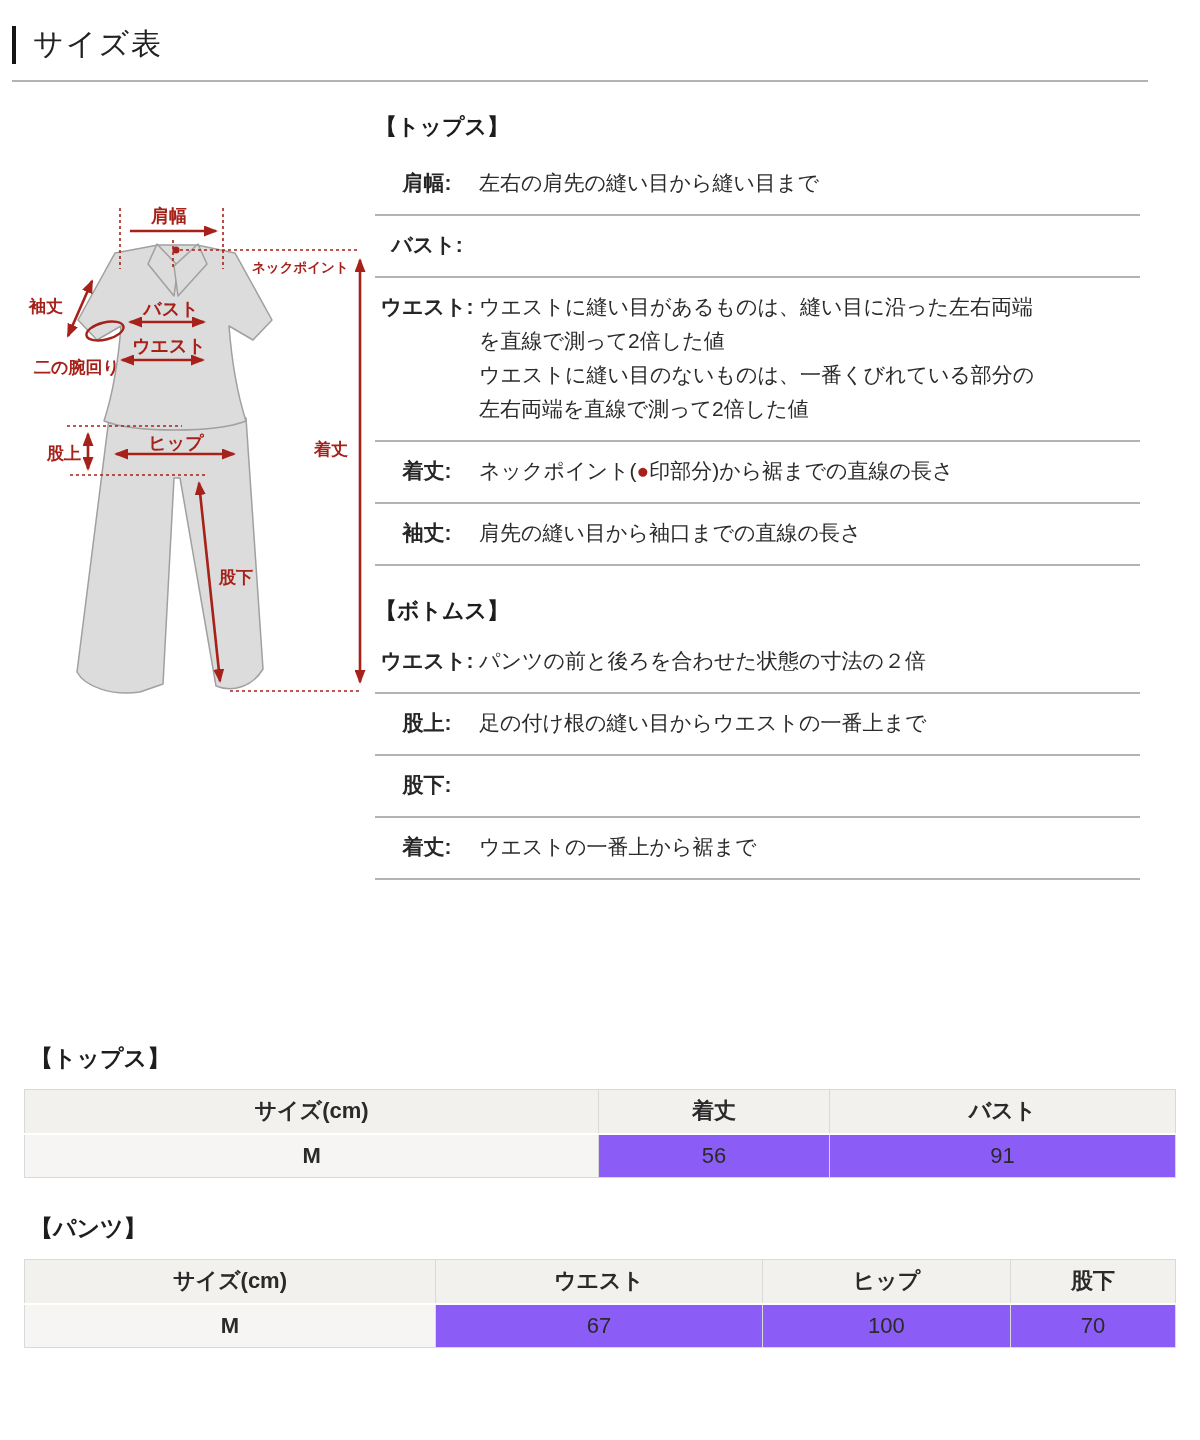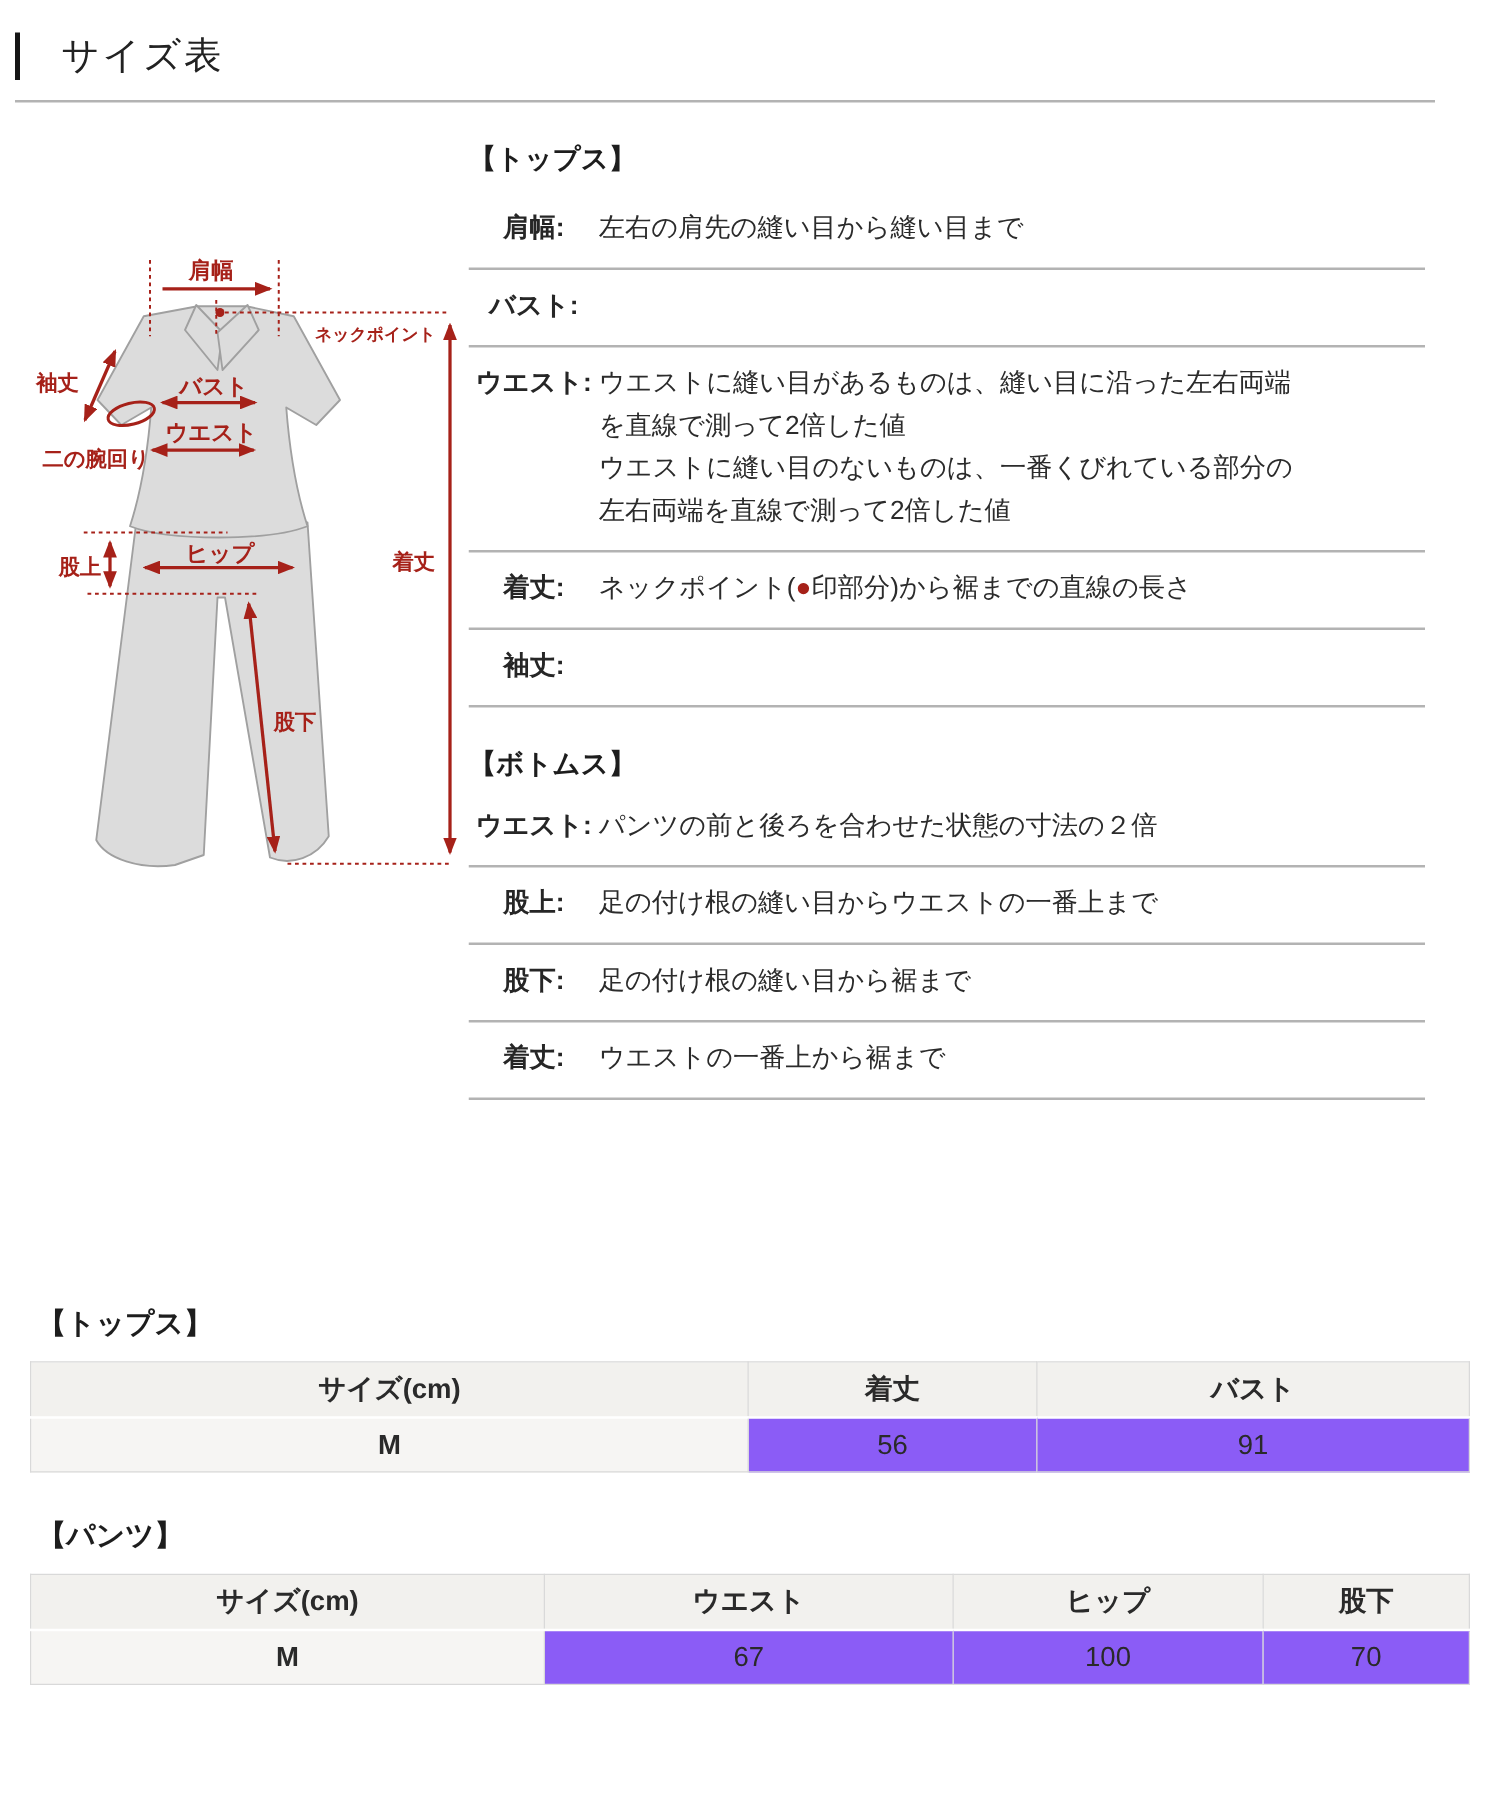--- a/index.html
+++ b/index.html
@@ -12,21 +12,21 @@
   }
   *{box-sizing:border-box;}
   html,body{margin:0;padding:0;}
   body{
     width:1200px;height:1440px;background:#ffffff;
     font-family:"Liberation Sans","DejaVu Sans",sans-serif;
     color:#2a2a2a;overflow:hidden;
   }
   
   .title-block{padding:24px 0 0 12px;}
-  .page-title{display:flex;align-items:center;font-size:30px;font-weight:400;color:#222;letter-spacing:2px;gap:16px;}
+  .page-title{display:flex;align-items:center;font-size:30px;font-weight:400;color:#222;letter-spacing:2px;}
   .title-bar{width:4px;height:38px;background:#151515;margin-right:17px;}
   .title-divider{height:2px;background:var(--divider);margin:15px 52px 0 12px;border:none;}
   
   .content{position:relative;height:932px;}
   .diagram-svg{position:absolute;left:0;top:90px;}
   .descriptions{position:absolute;left:375px;top:30px;width:765px;}
   .section-heading{font-size:22px;font-weight:bold;color:#1d1d1d;line-height:30px;}
   #tops-heading{margin:0 0 12px 0;}
   #bottoms-heading{margin:30px 0 6px 0;}
   .desc-row{display:flex;padding:12px 0 14px 0;border-bottom:2px solid var(--divider);}
@@ -130,35 +130,35 @@
 を直線で測って2倍した値
 ウエストに縫い目のないものは、一番くびれている部分の
 左右両端を直線で測って2倍した値</span>
         </div>
         <div class="desc-row">
           <span class="desc-label">着丈:</span>
           <span class="desc-text">ネックポイント(<span class="red-dot">●</span>印部分)から裾までの直線の長さ</span>
         </div>
         <div class="desc-row">
           <span class="desc-label">袖丈:</span>
+          <span class="desc-text">肩先の縫い目から袖口までの直線の長さ</span>
         </div>
       </div>
     <div class="section-heading" id="bottoms-heading">【ボトムス】</div>
     <div id="bottoms-rows">
         <div class="desc-row">
           <span class="desc-label">ウエスト:</span>
           <span class="desc-text">パンツの前と後ろを合わせた状態の寸法の２倍</span>
         </div>
         <div class="desc-row">
           <span class="desc-label">股上:</span>
           <span class="desc-text">足の付け根の縫い目からウエストの一番上まで</span>
         </div>
         <div class="desc-row">
           <span class="desc-label">股下:</span>
-          <span class="desc-text">足の付け根の縫い目から裾まで</span>
         </div>
         <div class="desc-row">
           <span class="desc-label">着丈:</span>
           <span class="desc-text">ウエストの一番上から裾まで</span>
         </div>
       </div>
   </div>
 </div>
 
 <div class="tables">

